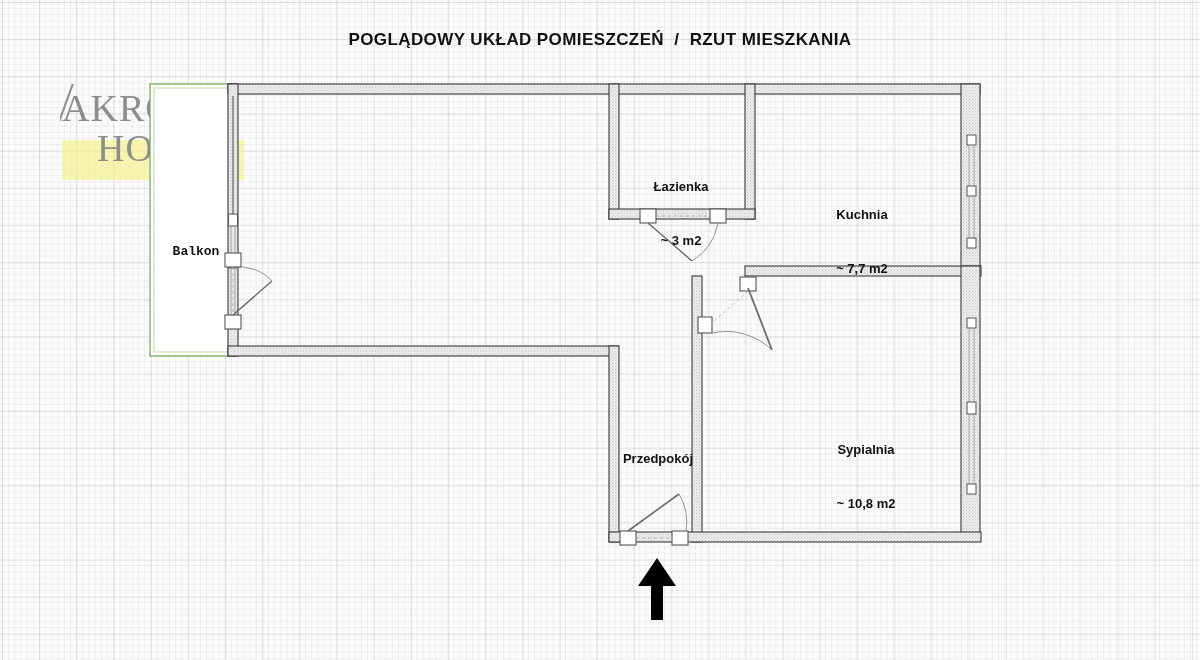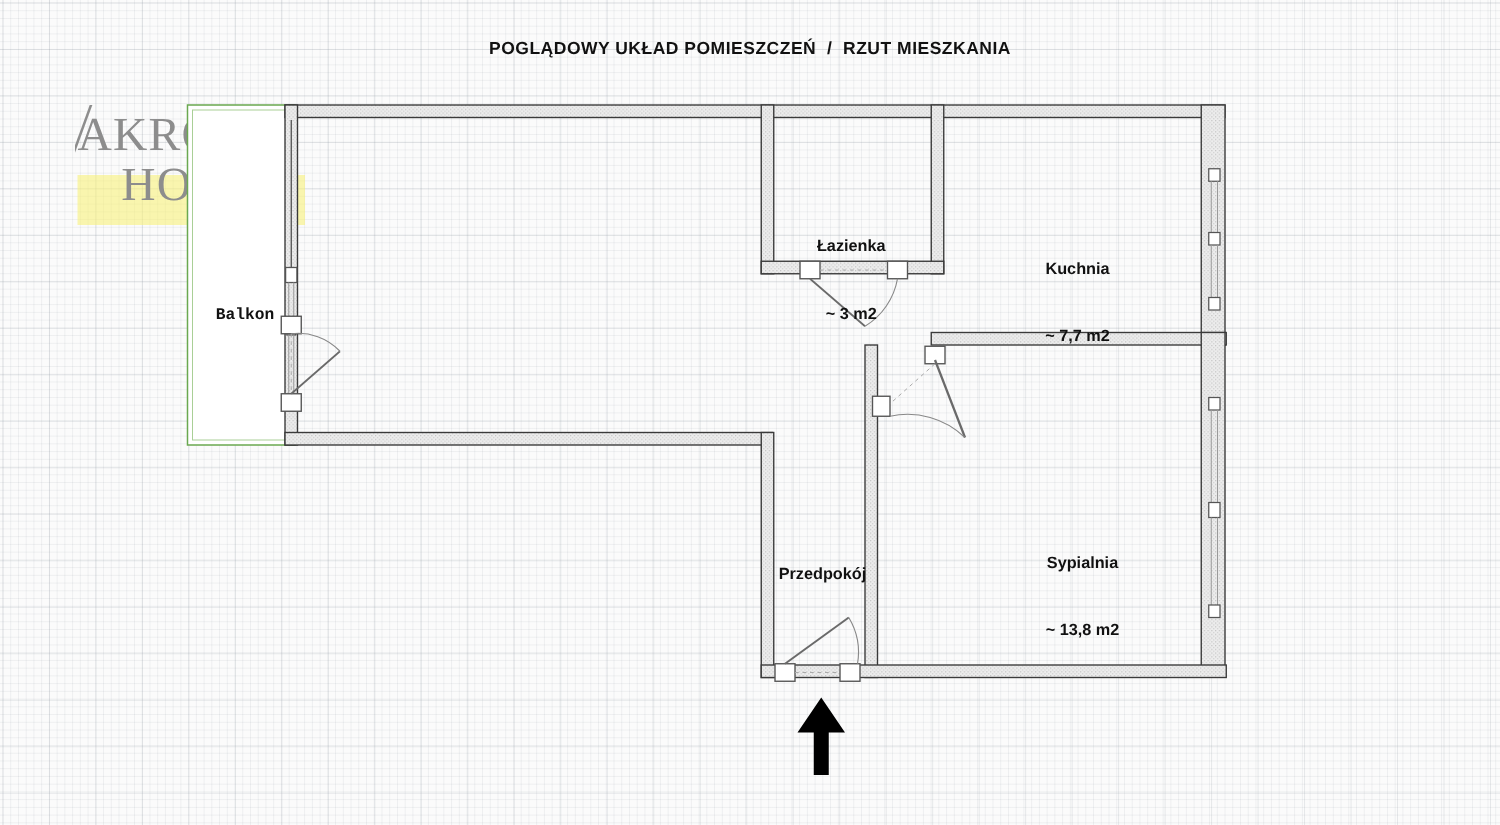--- a/index.html
+++ b/index.html
@@ -22,21 +22,21 @@
       37.2px 37.2px,
       37.2px 37.2px,
       6.2px 6.2px,
       6.2px 6.2px;
     background-position:2px 2px,2px 2px,2px 2px,2px 2px;
   }
   #title{
     position:absolute;
     left:0;top:30px;width:1200px;
     text-align:center;
-    font-size:14px;
+    font-size:17px;
     font-weight:bold;
     letter-spacing:0.4px;
     color:#111;
     white-space:pre;
   }
   #plan{position:absolute;left:0;top:0;}
   .wm{
     position:absolute;
     font-family:"Liberation Serif",serif;
     color:#8d8d8d;
@@ -190,33 +190,33 @@
     </g>
 
   </svg>
 
   <div class="rlabel" style="left:146px;top:207px;width:100px;font-family:Liberation Mono, monospace;">
     <div>Balkon</div>
     <div></div>
   </div>
 
 
-  <div class="rlabel" style="left:621px;top:152px;width:120px;">
+  <div class="rlabel" style="left:621px;top:142px;width:120px;">
     <div>Łazienka</div>
     <div>~ 3 m2</div>
   </div>
 
   <div class="rlabel" style="left:802px;top:170px;width:120px;">
     <div>Kuchnia</div>
     <div>~ 7,7 m2</div>
   </div>
 
   <div class="rlabel" style="left:608px;top:414px;width:100px;text-align:center;">
     <div>Przedpokój</div>
     <div></div>
   </div>
 
   <div class="rlabel" style="left:806px;top:405px;width:120px;">
     <div>Sypialnia</div>
-    <div>~ 13,8 m2</div>
+    <div>~ 10,8 m2</div>
   </div>
 
 </div>
 
 </body></html>

